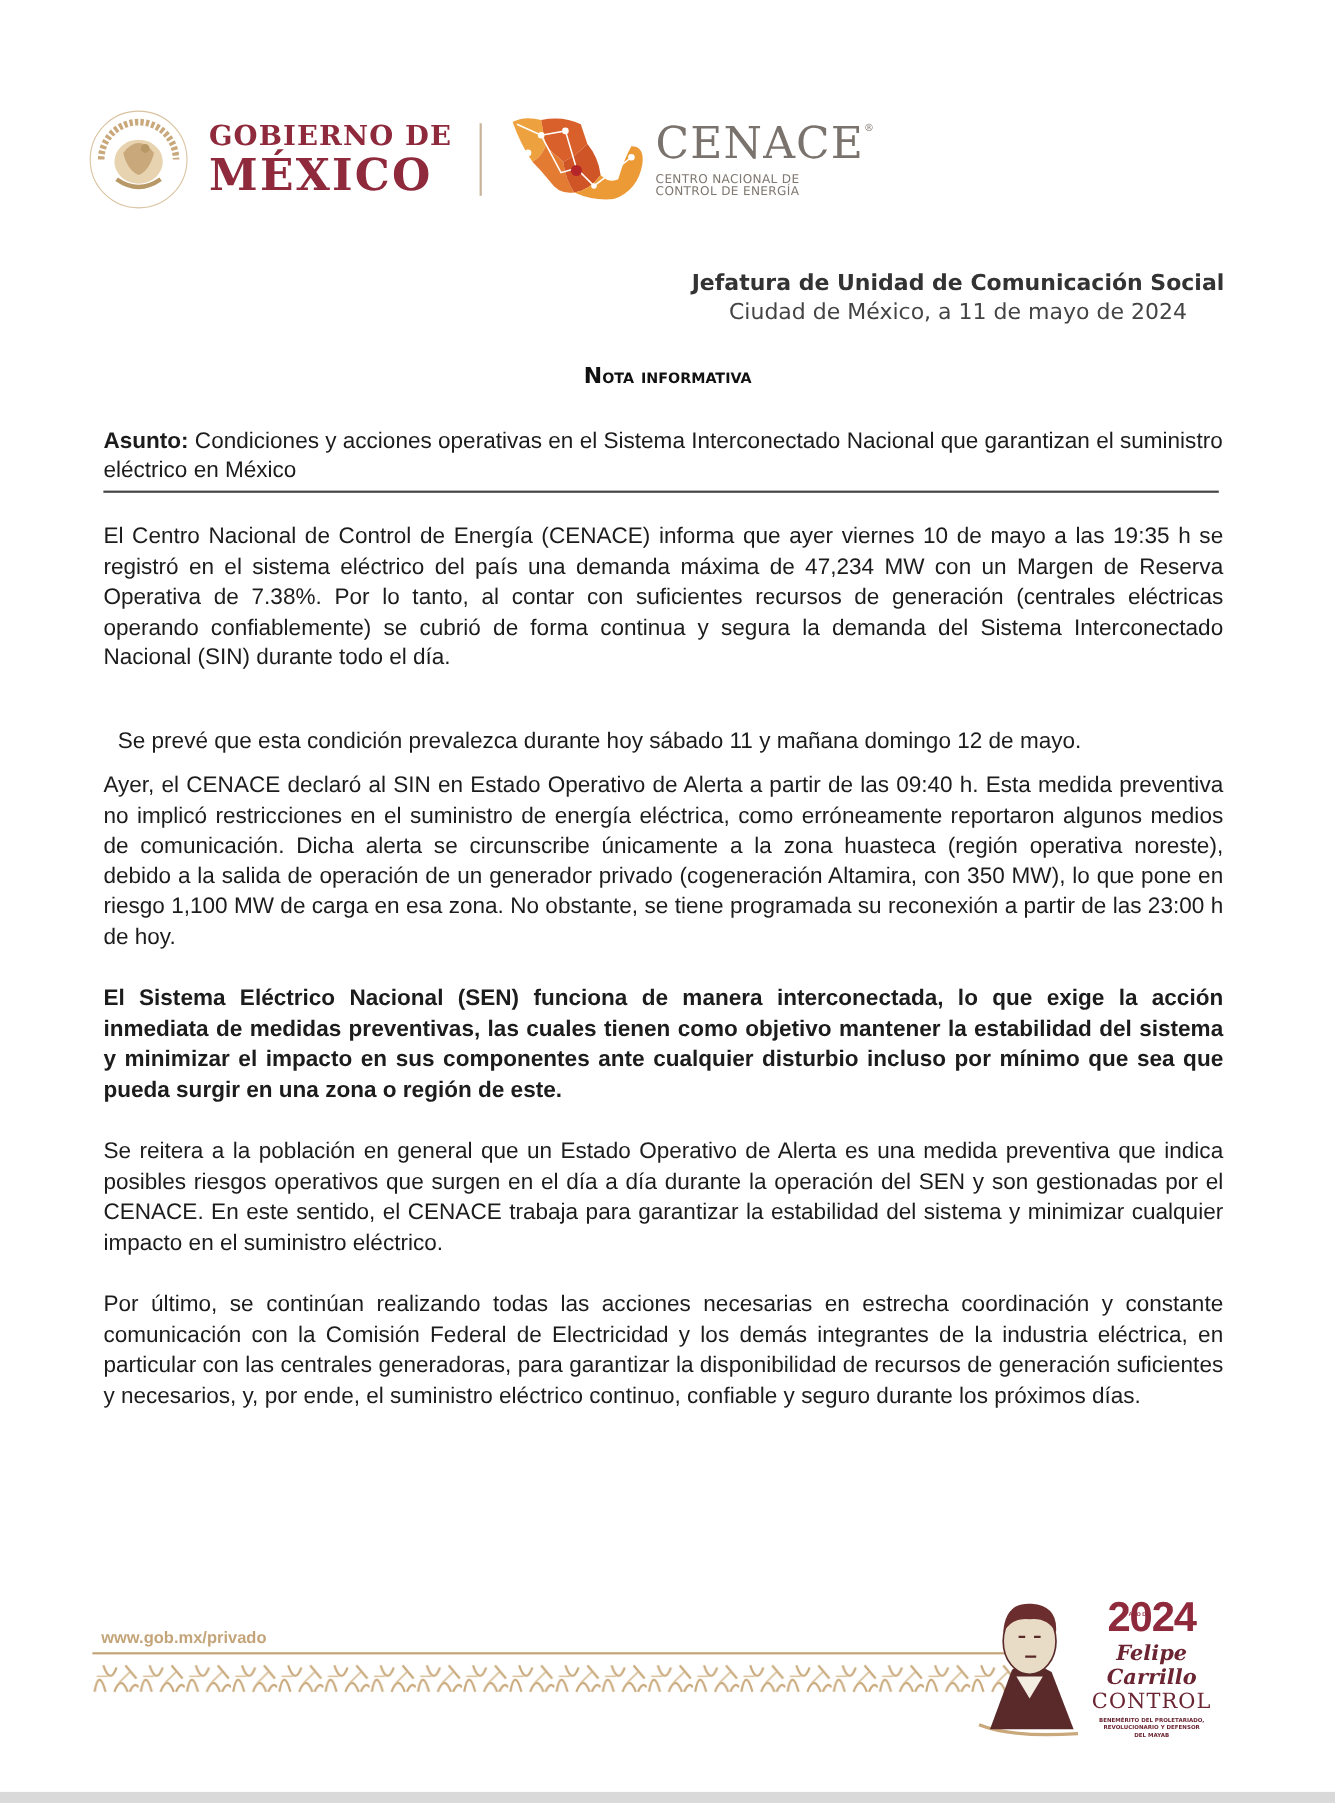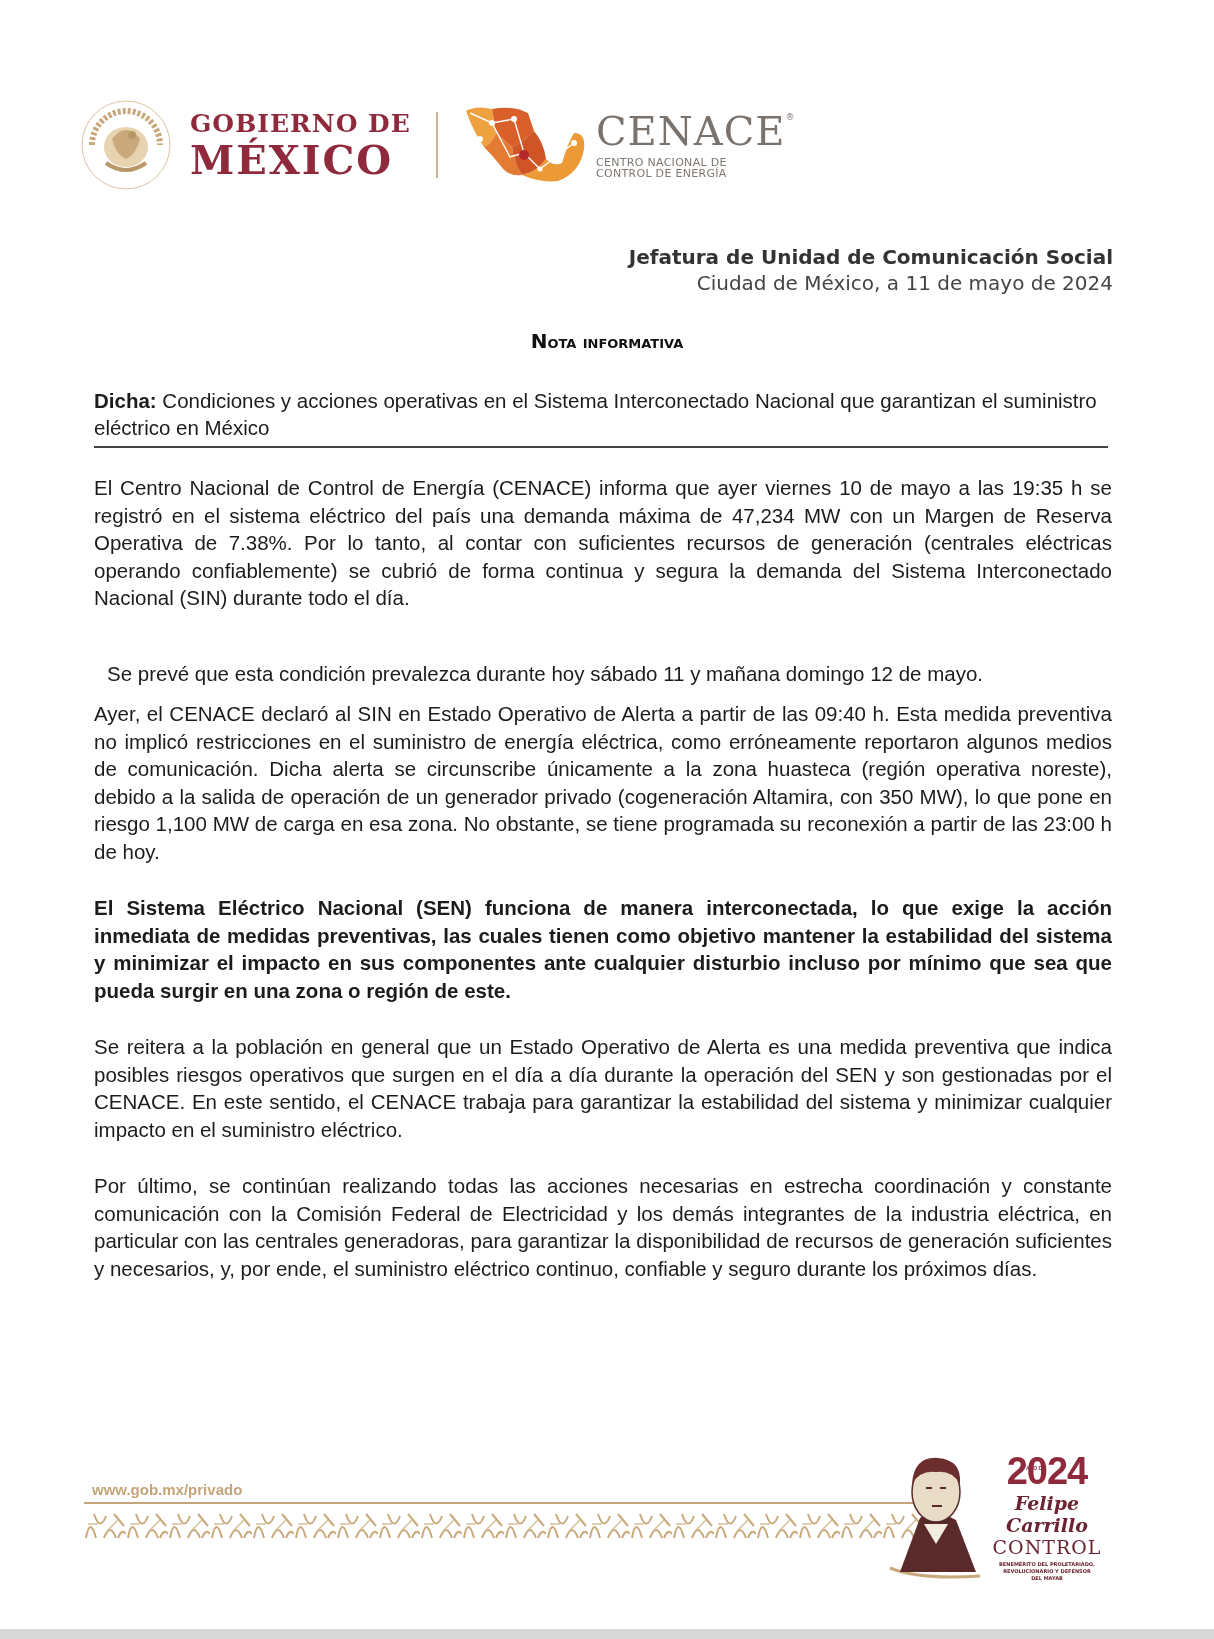--- a/index.html
+++ b/index.html
@@ -18,21 +18,21 @@
   .gob-text .l2 { font-size: 40px; letter-spacing: 2px; margin-top: 4px; }
   .divider { position: absolute; left: 436px; top: 112px; width: 2px; height: 66px; background: #c9b49a; }
   .cenace-logo { position: absolute; left: 462px; top: 100px; width: 340px; height: 90px; display: flex; align-items: center; }
   .cenace-map { width: 128px; height: 84px; }
   .cenace-text { margin-left: 6px; }
   .cenace-word { font-family: "DejaVu Serif", serif; font-size: 40px; color: #7a726c; font-weight: normal; letter-spacing: 1px; line-height: 1; position: relative; }
   .cenace-word sup { font-size: 9px; position: absolute; top: 2px; right: -10px; }
   .cenace-sub { font-size: 11px; font-weight: normal; color: #7f7871; line-height: 11px; margin-top: 6px; letter-spacing: 0.3px; }
 
   
-  .unit-block { position: absolute; right: 101px; top: 244px; text-align: right; }
+  .unit-block { position: absolute; right: 101px; top: 244px; text-align: center; }
   .unit-title { font-size: 20px; font-weight: bold; color: #333; line-height: 26px; }
   .unit-date { font-size: 20px; color: #444; line-height: 26px; }
 
   .doc-type { position: absolute; left: 0; width: 1214px; top: 329px; text-align: center; font-size: 18px; font-weight: bold; color: #111; }
   .doc-type .cap { font-size: 20px; }
   .doc-type .small { font-variant: small-caps; }
 
   .subject { position: absolute; left: 94px; width: 1018px; top: 387px; font-family: "Liberation Sans", sans-serif; font-size: 20.5px; line-height: 27px; color: #1c1c1c; }
   .subject b { font-weight: bold; }
   .subject-rule { position: absolute; left: 94px; width: 1014px; top: 446px; height: 2px; background: #444; }
@@ -108,21 +108,21 @@
   <div class="unit-block">
     <div class="unit-title">Jefatura de Unidad de Comunicación Social</div>
     <div class="unit-date">Ciudad de México, a 11 de mayo de 2024</div>
   </div>
 
   <div class="doc-type">
     <span class="cap">N</span><span class="small">ota informativa</span>
   </div>
 
   <div class="subject">
-    <b>Dicha:</b><span> Condiciones y acciones operativas en el Sistema Interconectado Nacional que garantizan el suministro eléctrico en México</span>
+    <b>Asunto:</b><span> Condiciones y acciones operativas en el Sistema Interconectado Nacional que garantizan el suministro eléctrico en México</span>
   </div>
   <div class="subject-rule"></div>
 
   <p class="body-text p1" style="margin:0">El Centro Nacional de Control de Energía (CENACE) informa que ayer viernes 10 de mayo a las 19:35 h se registró en el sistema eléctrico del país una demanda máxima de 47,234 MW con un Margen de Reserva Operativa de 7.38%. Por lo tanto, al contar con suficientes recursos de generación (centrales eléctricas operando confiablemente) se cubrió de forma continua y segura la demanda del Sistema Interconectado Nacional (SIN) durante todo el día.</p>
   <p class="body-text p2" style="margin:13px">Se prevé que esta condición prevalezca durante hoy sábado 11 y mañana domingo 12 de mayo.</p>
   <p class="body-text p3" style="margin:0">Ayer, el CENACE declaró al SIN en Estado Operativo de Alerta a partir de las 09:40 h. Esta medida preventiva no implicó restricciones en el suministro de energía eléctrica, como erróneamente reportaron algunos medios de comunicación. Dicha alerta se circunscribe únicamente a la zona huasteca (región operativa noreste), debido a la salida de operación de un generador privado (cogeneración Altamira, con 350 MW), lo que pone en riesgo 1,100 MW de carga en esa zona. No obstante, se tiene programada su reconexión a partir de las 23:00 h de hoy.</p>
   <p class="body-text p4" style="margin:0">El Sistema Eléctrico Nacional (SEN) funciona de manera interconectada, lo que exige la acción inmediata de medidas preventivas, las cuales tienen como objetivo mantener la estabilidad del sistema y minimizar el impacto en sus componentes ante cualquier disturbio incluso por mínimo que sea que pueda surgir en una zona o región de este.</p>
   <p class="body-text p5" style="margin:0">Se reitera a la población en general que un Estado Operativo de Alerta es una medida preventiva que indica posibles riesgos operativos que surgen en el día a día durante la operación del SEN y son gestionadas por el CENACE. En este sentido, el CENACE trabaja para garantizar la estabilidad del sistema y minimizar cualquier impacto en el suministro eléctrico.</p>
   <p class="body-text p6" style="margin:0">Por último, se continúan realizando todas las acciones necesarias en estrecha coordinación y constante comunicación con la Comisión Federal de Electricidad y los demás integrantes de la industria eléctrica, en particular con las centrales generadoras, para garantizar la disponibilidad de recursos de generación suficientes y necesarios, y, por ende, el suministro eléctrico continuo, confiable y seguro durante los próximos días.</p>
 

